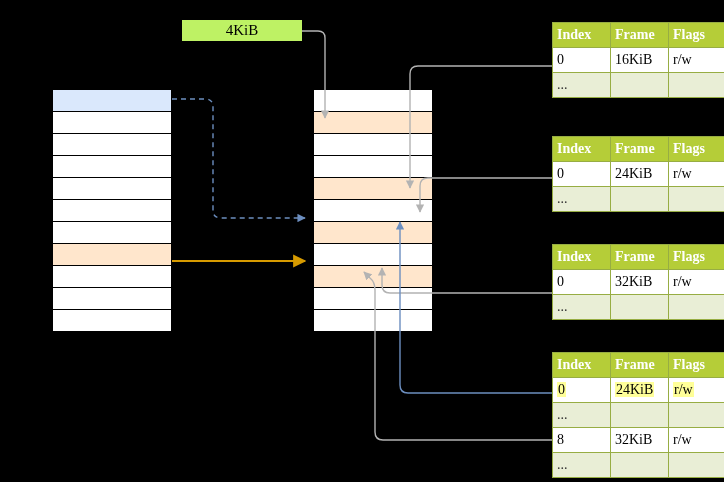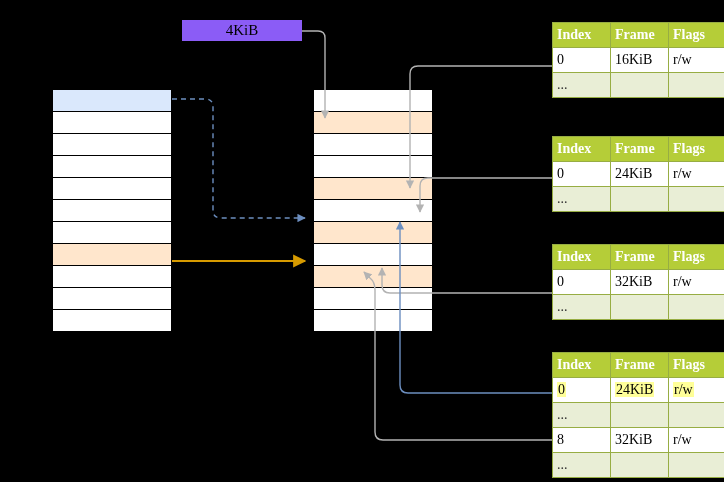--- a/index.html
+++ b/index.html
@@ -34,21 +34,21 @@
     border: 1px solid #000000;
     background: #ffffff;
   }
   .cell.blue   { background: #dae8fc; }
   .cell.peach  { background: #ffe6cc; }
 
   
   .tag {
     position: absolute;
     box-sizing: border-box;
-    background: #8b5cf6;
+    background: #bef264;
     color: #000000;
     display: flex;
     align-items: center;
     justify-content: center;
     font-size: 15px;
     line-height: 1;
   }
 
   
   .ptable {

